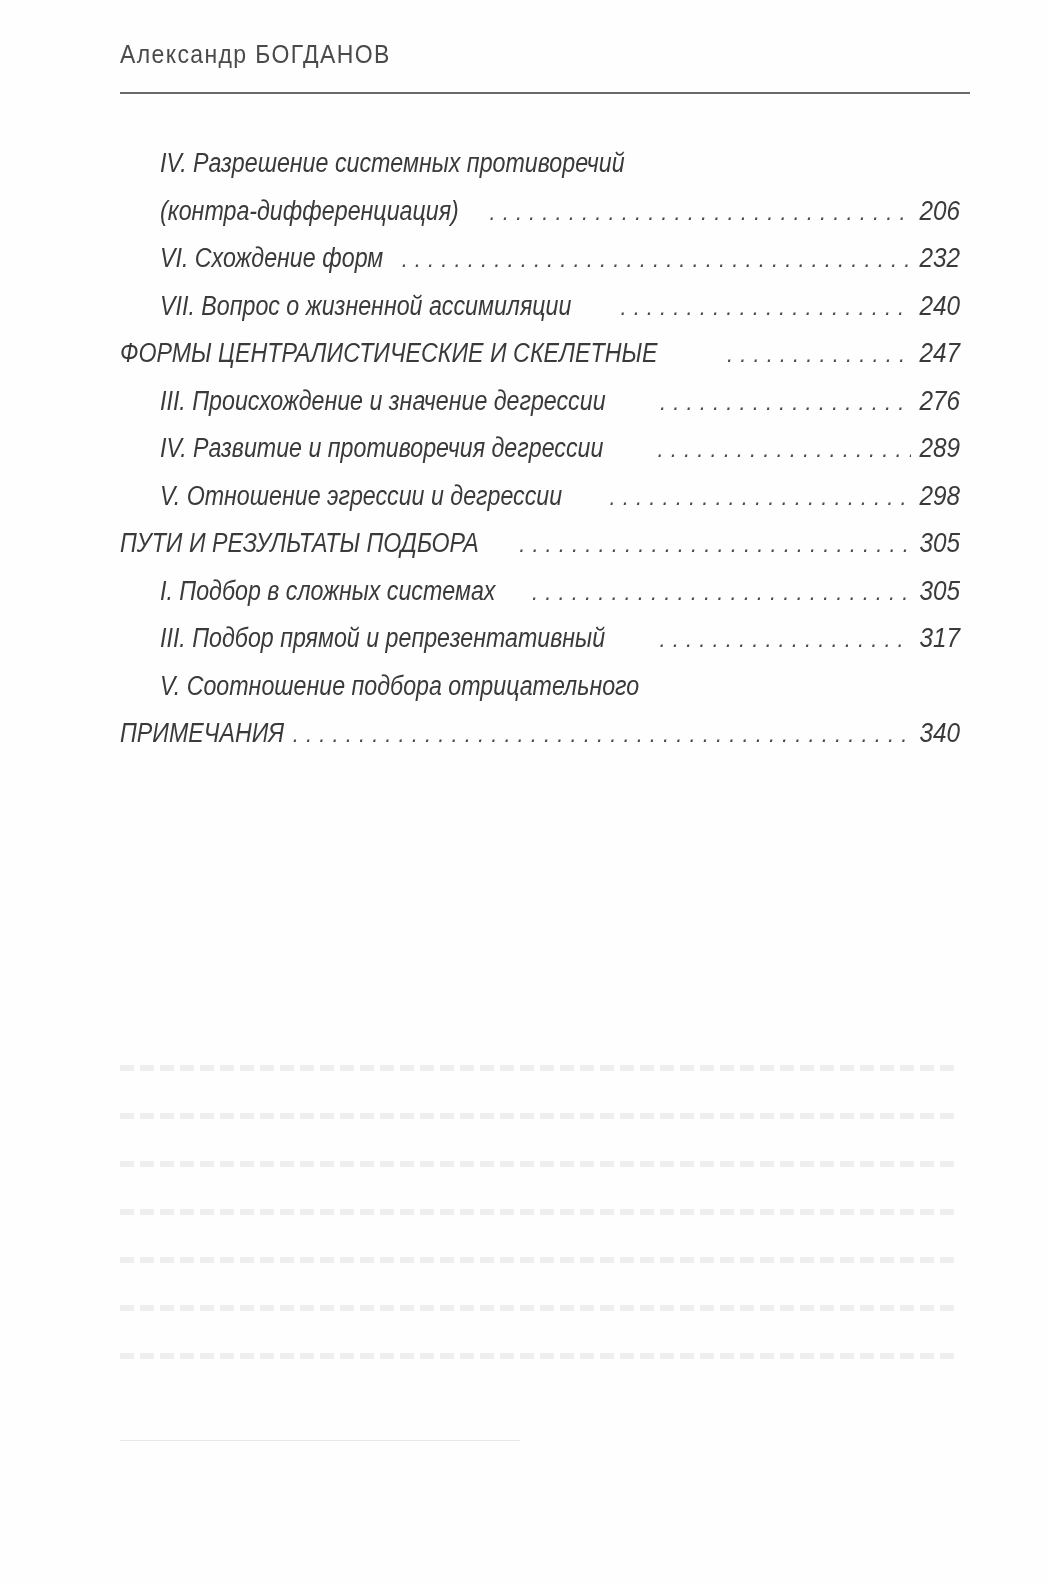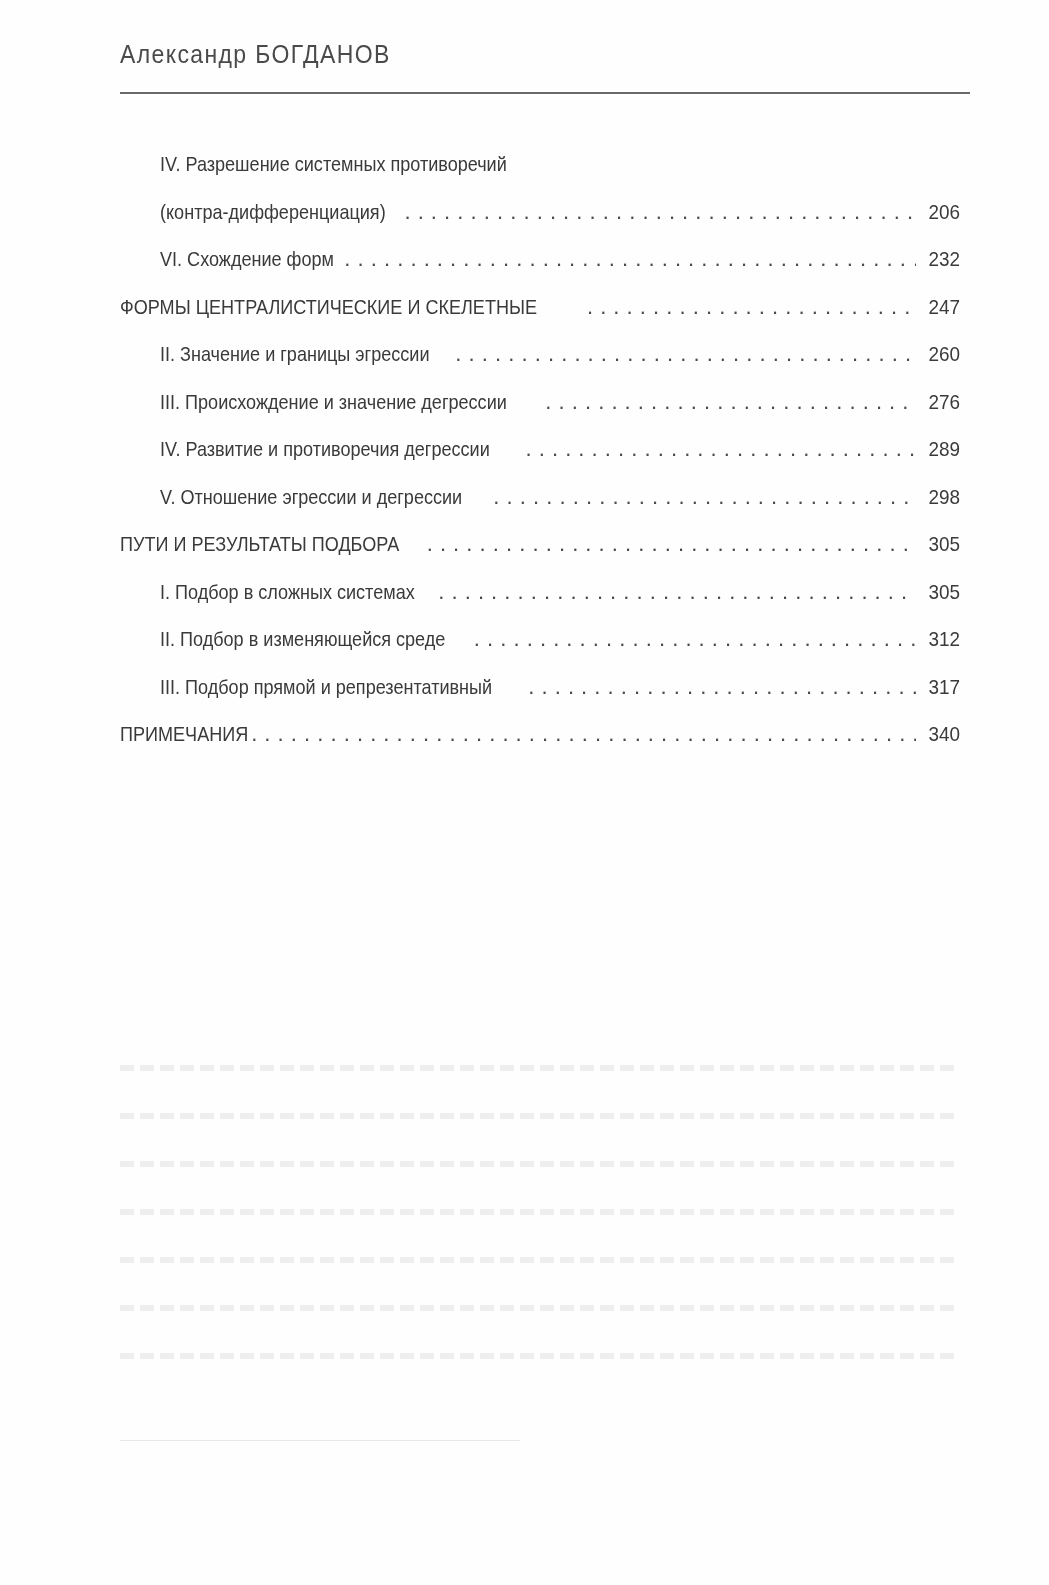--- a/index.html
+++ b/index.html
@@ -43,24 +43,25 @@
     .toc {
       position: absolute;
       left: 120px;
       top: 140px;
       width: 840px;
     }
     .toc-line {
       position: relative;
       height: 47.5px;
       line-height: 47.5px;
-      font-size: 21px;
+      font-size: 27px;
       display: flex;
       align-items: baseline;
       white-space: nowrap;
+      font-style: italic;
     }
     .toc-line.level-2 { padding-left: 40px; }
     .toc-line.level-1 { padding-left: 0; }
     .toc-line .title {
       flex: 0 0 auto;
       transform: scaleX(0.86);
       transform-origin: left center;
       display: inline-block;
     }
     .toc-line .leader {
@@ -120,29 +121,29 @@
     <div class="toc-line level-2">
       <span class="title">(контра-дифференциация)</span>
       <span class="leader"></span>
       <span class="page-num">206</span>
     </div>
     <div class="toc-line level-2">
       <span class="title">VI. Схождение форм</span>
       <span class="leader"></span>
       <span class="page-num">232</span>
     </div>
+    <div class="toc-line level-2">
+      <span class="title">VII. Вопрос о жизненной ассимиляции</span>
+      <span class="leader"></span>
+      <span class="page-num">240</span>
+    </div>
     <div class="toc-line level-1">
       <span class="title">ФОРМЫ ЦЕНТРАЛИСТИЧЕСКИЕ И СКЕЛЕТНЫЕ</span>
       <span class="leader"></span>
       <span class="page-num">247</span>
-    </div>
-    <div class="toc-line level-2">
-      <span class="title">II. Значение и границы эгрессии</span>
-      <span class="leader"></span>
-      <span class="page-num">260</span>
     </div>
     <div class="toc-line level-2">
       <span class="title">III. Происхождение и значение дегрессии</span>
       <span class="leader"></span>
       <span class="page-num">276</span>
     </div>
     <div class="toc-line level-2">
       <span class="title">IV. Развитие и противоречия дегрессии</span>
       <span class="leader"></span>
       <span class="page-num">289</span>
@@ -156,28 +157,26 @@
       <span class="title">ПУТИ И РЕЗУЛЬТАТЫ ПОДБОРА</span>
       <span class="leader"></span>
       <span class="page-num">305</span>
     </div>
     <div class="toc-line level-2">
       <span class="title">I. Подбор в сложных системах</span>
       <span class="leader"></span>
       <span class="page-num">305</span>
     </div>
     <div class="toc-line level-2">
-      <span class="title">II. Подбор в изменяющейся среде</span>
-      <span class="leader"></span>
-      <span class="page-num">312</span>
-    </div>
-    <div class="toc-line level-2">
       <span class="title">III. Подбор прямой и репрезентативный</span>
       <span class="leader"></span>
       <span class="page-num">317</span>
+    </div>
+    <div class="toc-line level-2">
+      <span class="title">V. Соотношение подбора отрицательного</span>
     </div>
     <div class="toc-line level-1">
       <span class="title">ПРИМЕЧАНИЯ</span>
       <span class="leader"></span>
       <span class="page-num">340</span>
     </div>
   </div>
 
   <div class="bleed">
     <div></div>

